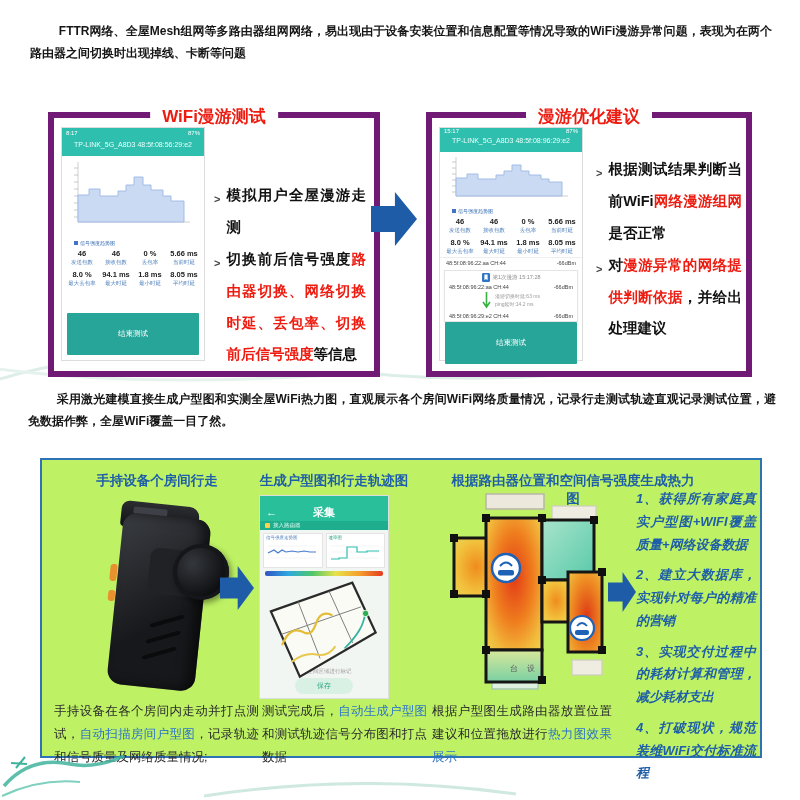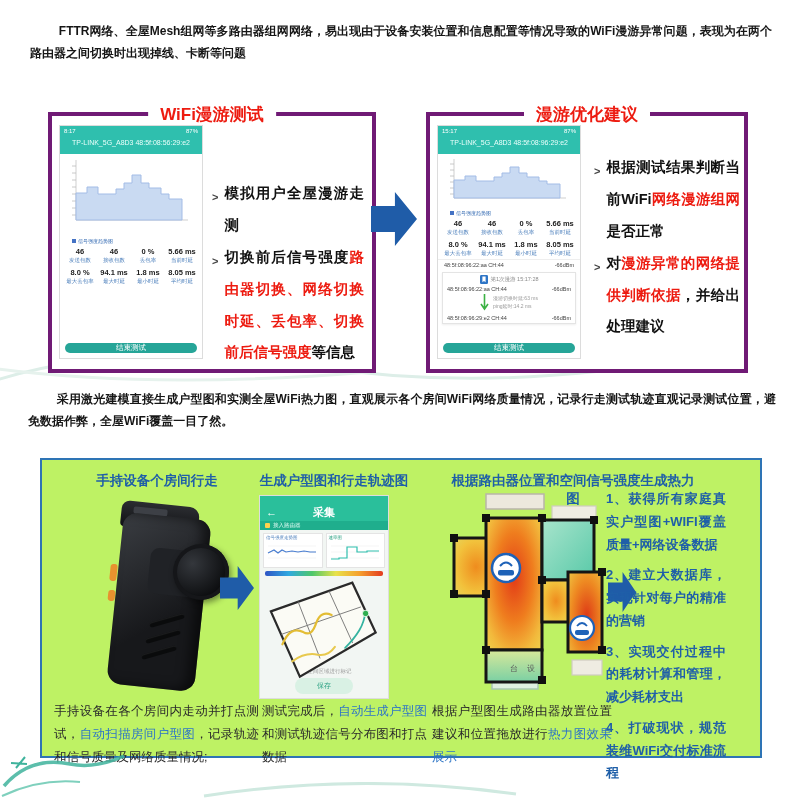--- a/index.html
+++ b/index.html
@@ -5,40 +5,40 @@
   html,body{margin:0;padding:0;background:#fff;}
   .page{position:relative;width:800px;height:800px;background:#fff;overflow:hidden;
         font-family:"Liberation Sans","DejaVu Sans",sans-serif;color:#141414;}
   .para{position:absolute;font-weight:bold;font-size:12px;line-height:1.85;text-align:justify;color:#161616;}
   #intro{left:30px;top:20px;width:742px;text-indent:2.4em;}
   #middle-para{left:28px;top:388px;width:748px;text-indent:2.4em;}
 
   .deco{position:absolute;pointer-events:none;}
 
   
-  .panel{position:absolute;border:4px solid #701a75;background:#fff;}
+  .panel{position:absolute;border:6px solid #701a75;background:#fff;}
   #panel-test{left:48px;top:112px;width:320px;height:253px;}
   #panel-advice{left:426px;top:112px;width:314px;height:253px;}
   .panel-title{position:absolute;top:-13px;left:50%;transform:translateX(-50%);background:#fff;
       padding:0 12px;color:#ed1b10;font-weight:bold;font-size:17px;white-space:nowrap;}
 
   .phone{position:absolute;left:8px;top:10px;width:142px;height:232px;background:#fff;
       box-shadow:0 0 0 1px #dcdcdc;display:flex;flex-direction:column;}
   .phone-status{background:#2fbfae;color:#fff;font-size:6px;height:10px;display:flex;
       justify-content:space-between;align-items:center;padding:0 4px;}
   .phone-ssid{background:#2fbfae;color:#eafffb;font-size:7px;text-align:center;padding:3px 2px 6px;line-height:1.25;}
   .chart-wrap{padding:2px 2px 0;}
   .legend{font-size:5px;color:#2e66b0;display:flex;align-items:center;gap:2px;padding-left:10px;height:6px;}
   .legend .sw{width:4px;height:4px;background:#4472c4;display:inline-block;}
   .stats{display:grid;grid-template-columns:repeat(4,1fr);padding:3px 3px 0;row-gap:4px;}
   .stat{text-align:center;}
   .stat .v{font-size:7.5px;font-weight:bold;color:#222;}
   .stat .l{font-size:5.5px;color:#4a7ebb;margin-top:1px;}
   .end-btn{margin:auto 5px 5px;background:#26a598;color:#fff;font-size:7.5px;text-align:center;
-      padding:0 0;border-radius:9px;cursor:pointer;}
+      padding:16px 0;border-radius:1px;cursor:pointer;}
 
   .roam-row{display:flex;justify-content:space-between;font-size:5.5px;color:#444;
       padding:2px 6px;border-top:1px solid #eee;margin-top:2px;}
   .roam-card{border:1px solid #e4e4e4;margin:2px 4px 0;padding:2px 4px;box-shadow:0 1px 2px rgba(0,0,0,.07);}
   .roam-event{display:flex;align-items:center;justify-content:center;gap:3px;font-size:5.5px;color:#8a8a8a;}
   .roam-macline{display:flex;justify-content:space-between;font-size:5.5px;color:#444;margin-top:2px;}
   .roam-mid{display:flex;align-items:center;gap:4px;justify-content:center;margin:1px 0;}
   .delay-lines{font-size:5px;color:#9a9a9a;line-height:1.5;text-align:left;}
 
   .bullets{position:absolute;}
@@ -59,21 +59,21 @@
   #wf-t2{left:214px;top:12px;width:156px;}
   #wf-t3{left:382px;top:12px;width:246px;margin-left:26px;}
   .wf-desc{position:absolute;font-size:12.5px;color:#2b2b2b;line-height:1.85;text-align:justify;}
   .blue-text{color:#2e75c6;}
   #wf-d1{left:12px;top:240px;width:205px;}
   #wf-d2{left:220px;top:240px;width:165px;}
   #wf-d3{left:390px;top:240px;width:180px;}
   #arrow-2{left:178px;top:106px;width:34px;height:44px;}
   #arrow-3{left:566px;top:112px;width:28px;height:40px;}
 
-  .benefits{position:absolute;left:564px;top:28px;width:120px;}
+  .benefits{position:absolute;left:594px;top:28px;width:120px;font-style:italic;}
   .benefit{color:#1f5fa8;font-weight:bold;font-size:13px;line-height:1.75;margin-bottom:8px;text-align:justify;}
 
   
   .device{position:absolute;left:45px;top:38px;width:150px;height:200px;}
   .dev-cap{position:absolute;left:34px;top:6px;width:78px;height:26px;transform:rotate(6deg);
       background:linear-gradient(#2b2d31,#101114);border-radius:8px 10px 4px 4px;}
   .dev-cap::after{content:"";position:absolute;left:12px;top:5px;width:34px;height:7px;background:#3d4046;border-radius:2px;}
   .dev-body{position:absolute;left:28px;top:18px;width:88px;height:172px;transform:rotate(6deg);
       background:linear-gradient(145deg,#3a3d42,#17181b 60%);border-radius:14px;
       box-shadow:inset -8px 0 12px rgba(0,0,0,.55);}

